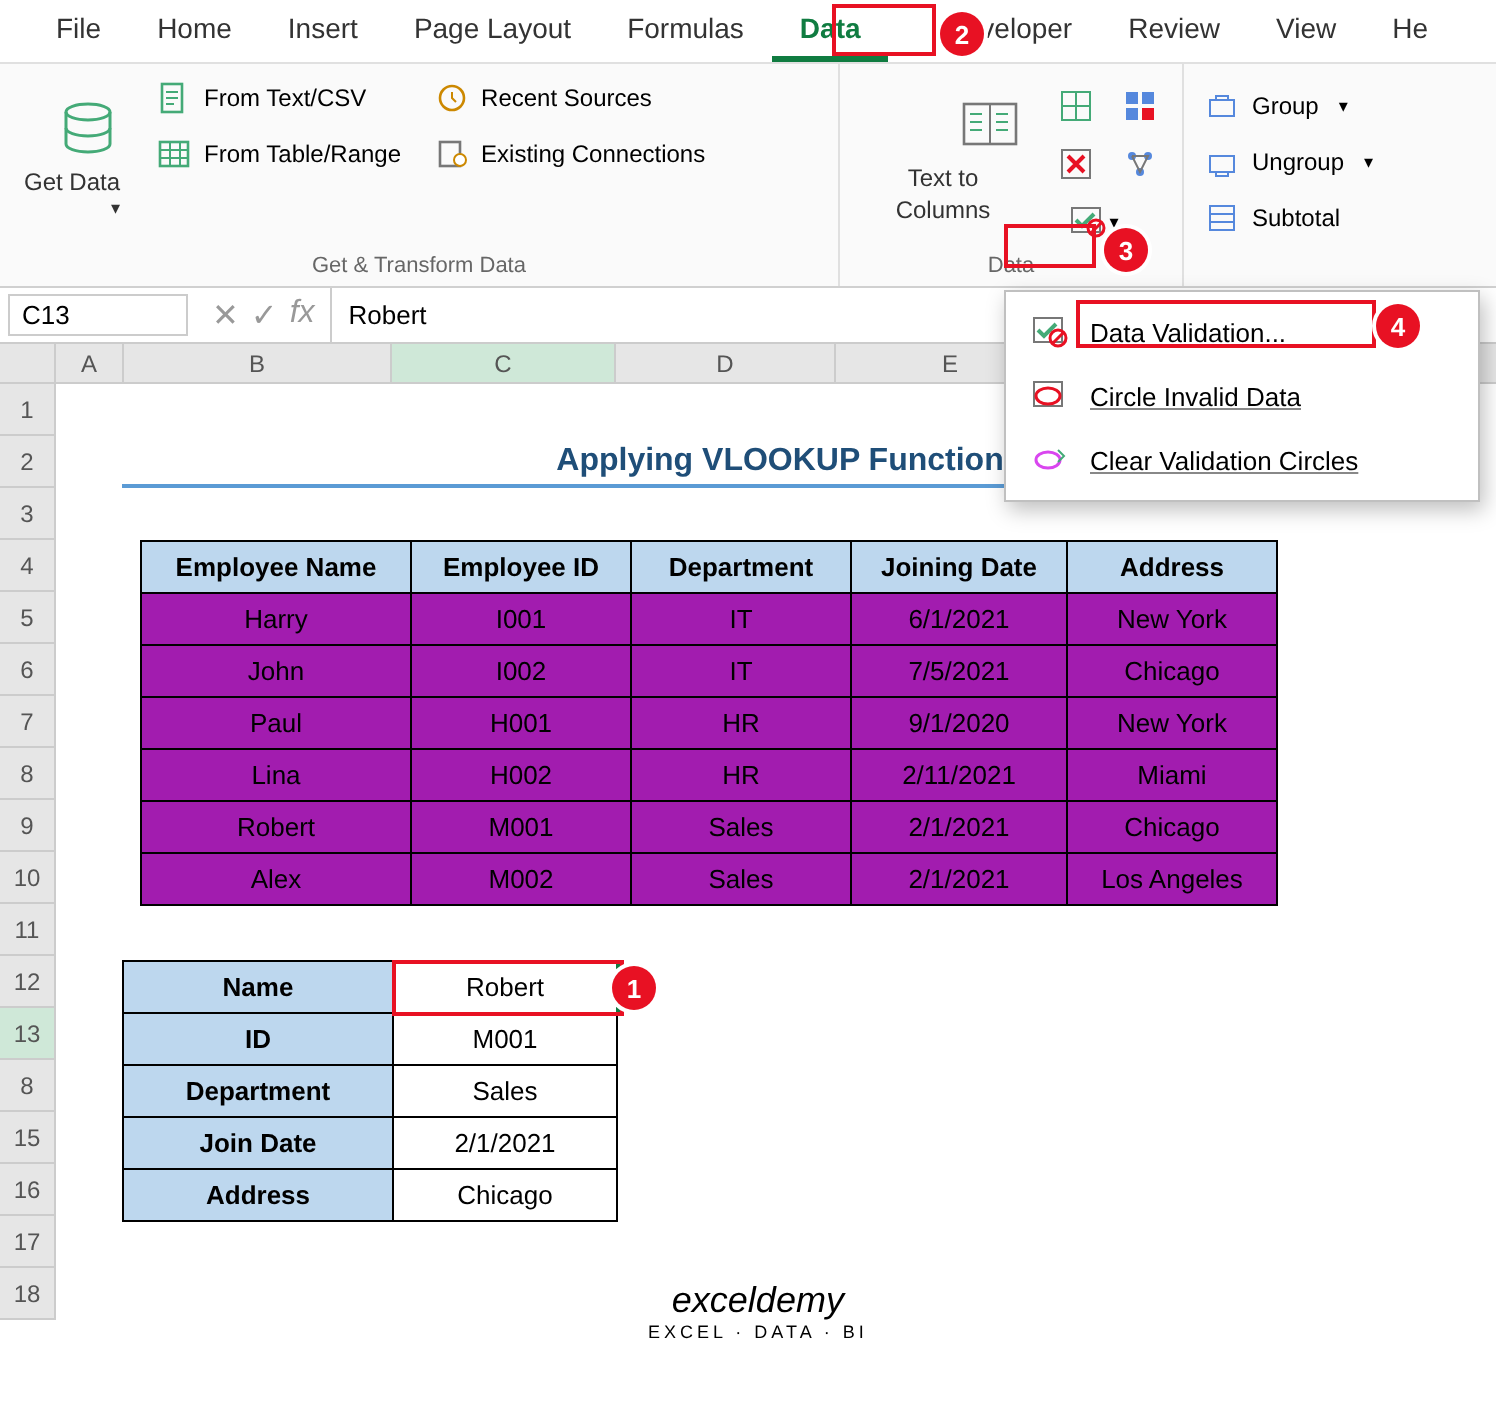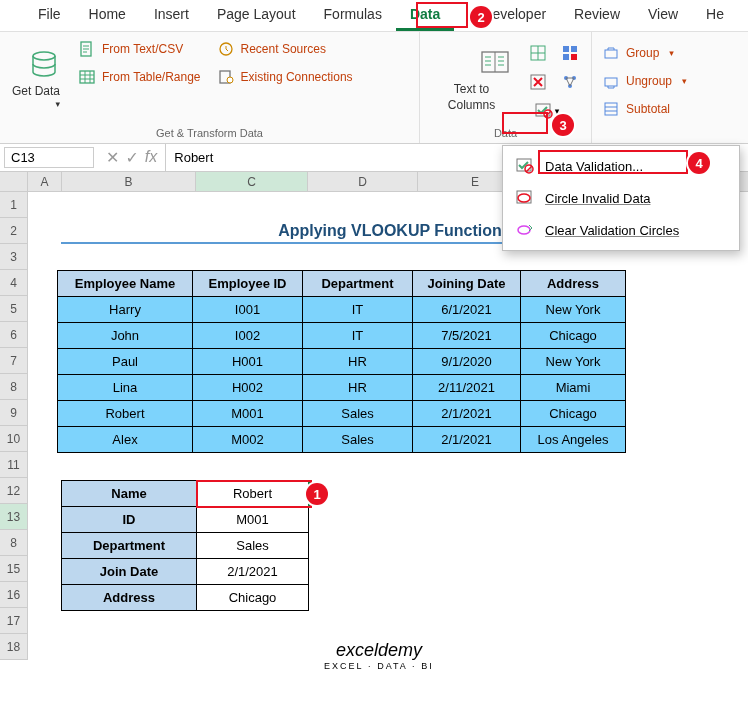--- a/index.html
+++ b/index.html
@@ -1,30 +1,30 @@
 <!DOCTYPE html>
 <html><head>
 <meta charset="utf-8">
 <style>
 * { margin: 0; padding: 0; box-sizing: border-box; font-family: 'Segoe UI', Tahoma, sans-serif; }
 body { background: #fff; width: 748px; height: 711px; overflow: hidden; position: relative; }
 
 
-.tabs { display: flex; background: #fff; border-bottom: 1px solid #e0e0e0; height: 32px; padding-left: 14px; justify-content: center; }
+.tabs { display: flex; background: #fff; border-bottom: 1px solid #e0e0e0; height: 32px; padding-left: 14px; }
 .tab { padding: 6px 14px; font-size: 14px; color: #333; cursor: pointer; position: relative; }
 .tab.active { color: #107c41; font-weight: 600; border-bottom: 3px solid #107c41; }
 
 
 .ribbon { display: flex; background: #fafafa; border-bottom: 1px solid #d0d0d0; height: 112px; }
 .ribbon-group { border-right: 1px solid #e0e0e0; padding: 4px 6px 2px 6px; display: flex; flex-direction: column; }
 .ribbon-group-label { font-size: 11px; color: #666; text-align: center; margin-top: auto; padding: 2px 0; }
 .ribbon-body { display: flex; gap: 8px; flex: 1; }
 .rbtn-big { display: flex; flex-direction: column; align-items: flex-end; justify-content: center; padding: 4px 6px; cursor: pointer; font-size: 12px; color: #333; text-align: center; line-height: 1.3; }
 .rbtn-big .ico { width: 32px; height: 32px; margin-bottom: 2px; display: flex; align-items: center; justify-content: center; }
-.rbtn-small { display: flex; align-items: center; gap: 6px; padding: 2px 4px; cursor: pointer; font-size: 12px; color: #c2410c; height: 26px; }
+.rbtn-small { display: flex; align-items: center; gap: 6px; padding: 2px 4px; cursor: pointer; font-size: 12px; color: #000000; height: 26px; }
 .rbtn-small .ico { width: 18px; height: 18px; display: flex; align-items: center; justify-content: center; }
 .col { display: flex; flex-direction: column; gap: 2px; }
 .icon-grid { display: grid; grid-template-columns: repeat(2, 28px); gap: 4px; }
 .icon-grid .ico-cell { width: 26px; height: 22px; display:flex; align-items:center; justify-content:center; cursor:pointer; }
 
 
 .formula-bar { display: flex; align-items: center; border-bottom: 1px solid #ccc; height: 28px; background: #fff; }
 .name-box { width: 90px; border: 1px solid #ccc; margin: 14px 4px; padding: 2px 6px; font-size: 13px; background: #fff; }
 .fb-icons { display: flex; gap: 6px; padding: 0 8px; color: #999; }
 .fb-input { flex: 1; padding: 2px 8px; font-size: 13px; border-left: 1px solid #ccc; height: 100%; display: flex; align-items: center; }
@@ -38,24 +38,24 @@
 .grid { display: flex; }
 .row-hdrs { width: 28px; background: #e6e6e6; border-right: 1px solid #ccc; }
 .row-hdr { height: 26px; border-bottom: 1px solid #ccc; font-size: 12px; color: #555; text-align: center; line-height: 26px; }
 .row-hdr.sel { background: #cfe8d8; }
 .cells { position: relative; flex: 1; }
 
 
 .title-row { position: absolute; left: 33px; top: 26px; width: 658px; height: 26px; text-align: center; font-weight: bold; font-size: 16px; color: #1f4e78; border-bottom: 2px solid #5b9bd5; line-height: 26px; }
 
 
-.dtable { position: absolute; left: 29px; top: 78px; border-collapse: collapse; }
+.dtable { position: absolute; left: 42px; top: 78px; border-collapse: collapse; }
 .dtable th, .dtable td { border: 1px solid #000; padding: 0 10px; height: 26px; font-size: 13px; text-align: center; }
 .dtable th { background: #bdd7ee; font-weight: bold; }
-.dtable td { background: #7dd3fc; }
+.dtable td { background: #a21caf; }
 .dtable th:nth-child(1), .dtable td:nth-child(1) { width: 135px; }
 .dtable th:nth-child(2), .dtable td:nth-child(2) { width: 110px; }
 .dtable th:nth-child(3), .dtable td:nth-child(3) { width: 110px; }
 .dtable th:nth-child(4), .dtable td:nth-child(4) { width: 108px; }
 .dtable th:nth-child(5), .dtable td:nth-child(5) { width: 105px; }
 
 
 .ltable { position: absolute; left: 33px; top: 288px; border-collapse: collapse; }
 .ltable th, .ltable td { border: 1px solid #000; padding: 0 10px; height: 26px; font-size: 13px; text-align: center; }
 .ltable th { background: #bdd7ee; font-weight: bold; width: 135px; }

